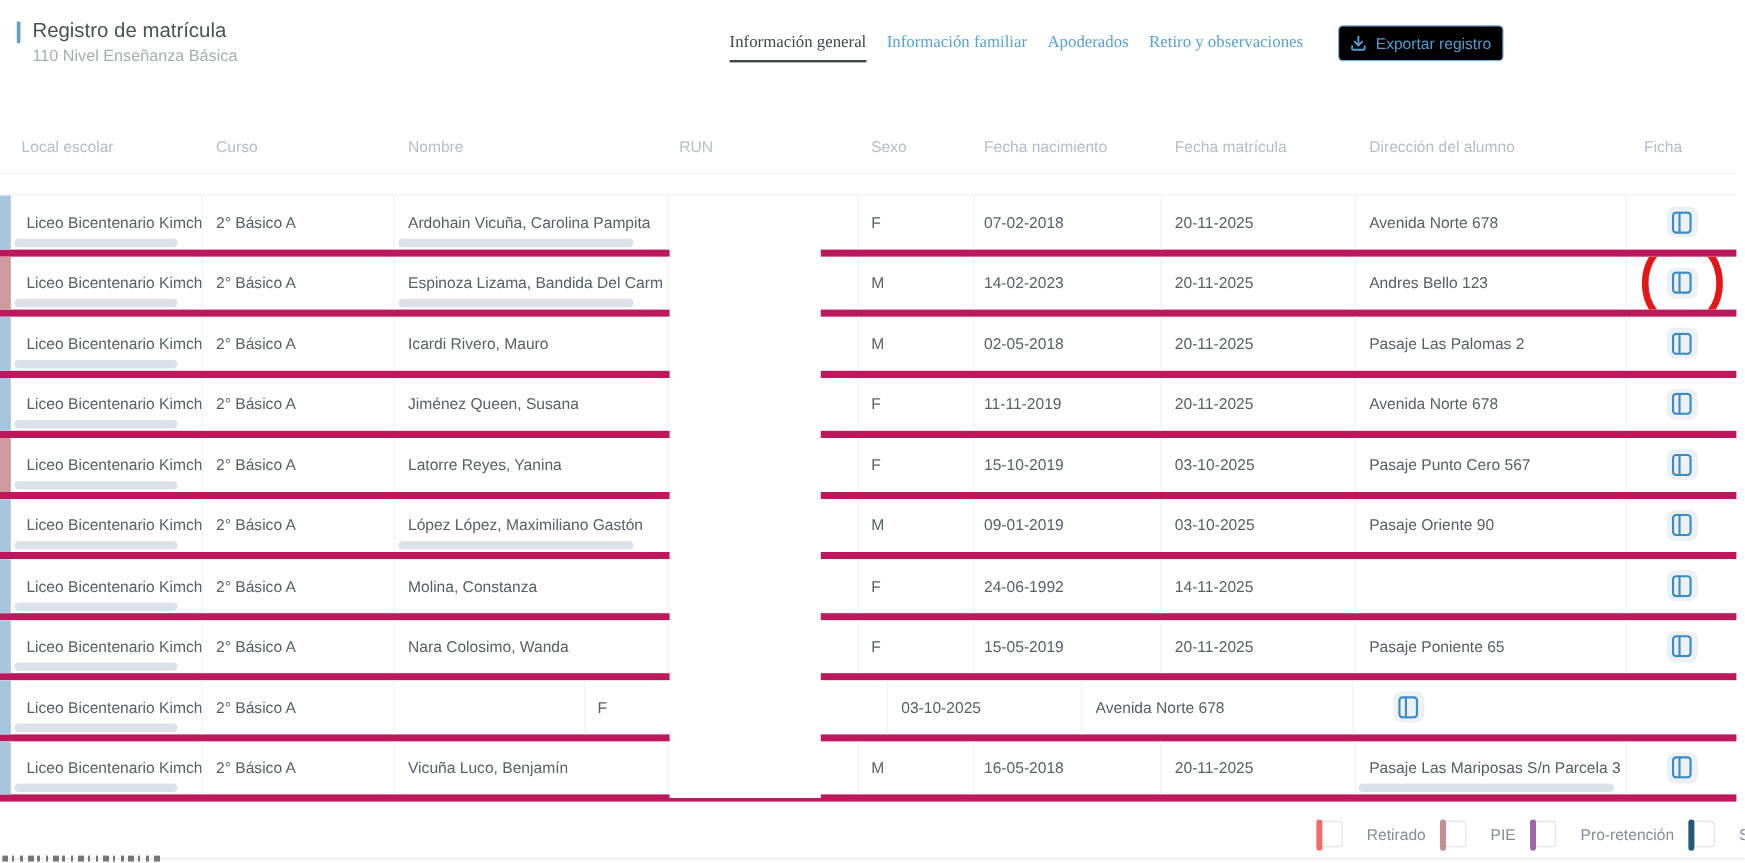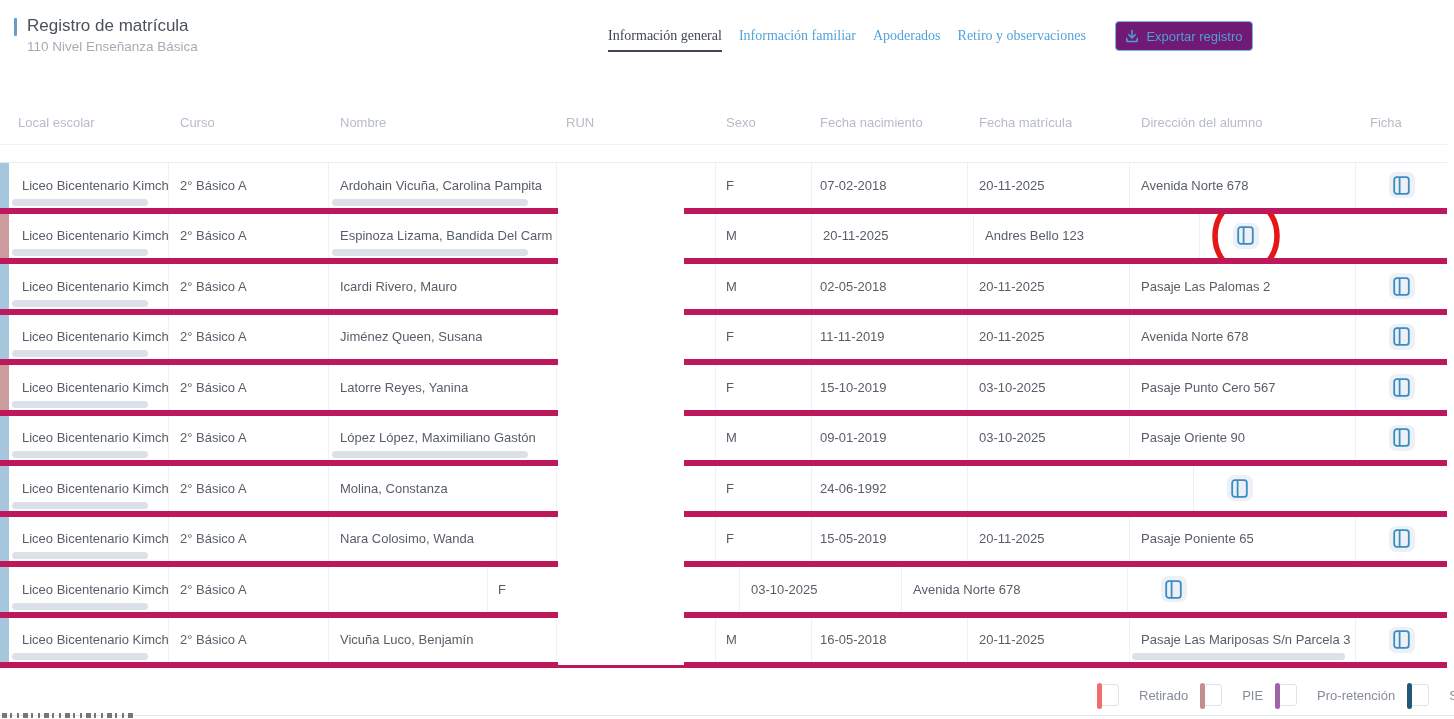--- a/index.html
+++ b/index.html
@@ -11,21 +11,21 @@
   .title-accent { width:3px; height:18px; margin-top:2px; background:#6b9cc3; border-radius:1px; }
   .title-texts { margin-left:10px; }
   .page-title { font-size:17px; color:#4b515a; }
   .page-subtitle { font-size:13.5px; color:#a6acb5; margin-top:3px; }
 
   .tabs { position:absolute; left:608px; top:28px; display:flex; gap:17px; align-items:flex-start; }
   .tab { font-size:14px; color:#54a3d8; padding-bottom:8px; cursor:pointer; white-space:nowrap;font-family:Liberation Serif, serif; }
   .tab.active { color:#3f4750; border-bottom:2px solid #3f4750; padding-bottom:6px; }
 
   .export-btn { position:absolute; left:1115px; top:21px; width:138px; height:30px;
-    background:#701a75; border:1px solid #7db7e1; border-radius:4px; color:#4f9ed2;
+    background:#000000; border:1px solid #7db7e1; border-radius:4px; color:#4f9ed2;
     font-size:13px; font-family:"Liberation Sans", sans-serif; display:flex; align-items:center; justify-content:center; gap:7px; cursor:pointer; }
 
   
   .thead { position:absolute; left:0; top:100px; width:1447px; height:45px;
     display:flex; align-items:center; border-bottom:1px solid #eef1f5;justify-content:flex-end; }
   .hc { font-size:13px; color:#b6bcc6; white-space:nowrap; overflow:hidden; }
 
   .tbody { position:absolute; left:0; top:162px; width:1447px; border-top:1px solid #e9edf2; }
   .trow { position:relative; display:flex; height:50.5px; border-bottom:6px solid #be185d; background:#fff; }
   .tc { display:flex; align-items:center; font-size:13px; color:#575e68; border-right:1px solid #eef1f5;
@@ -143,20 +143,21 @@
       <div class="row-indicator" style="background: rgb(203, 155, 157);"></div>
       <div class="tc c1">
           <span class="clip">Liceo Bicentenario Kimch</span>
         </div>
       <div class="tc c2">2° Básico A</div>
       <div class="tc c3">
           <span class="clip">Espinoza Lizama, Bandida Del Carm</span>
         </div>
       <div class="tc c4"></div>
       <div class="tc c5">M</div>
+      <div class="tc c6">14-02-2023</div>
       <div class="tc c7">20-11-2025</div>
       <div class="tc c8">
           <span class="clip">Andres Bello 123</span>
         </div>
       <div class="tc c9">
         <button class="ficha-btn">
           <svg width="17" height="19" viewBox="0 0 17 19" fill="none" stroke="#398cc4" stroke-width="1.8" stroke-linejoin="round">
             <rect x="1.2" y="1.2" width="14.6" height="16.6" rx="2.6"></rect>
               <path d="M6.6 1.2v16.6"></path>
           </svg>
@@ -287,20 +288,21 @@
       <div class="tc c1">
           <span class="clip">Liceo Bicentenario Kimch</span>
         </div>
       <div class="tc c2">2° Básico A</div>
       <div class="tc c3">
           <span class="clip">Molina, Constanza</span>
         </div>
       <div class="tc c4"></div>
       <div class="tc c5">F</div>
       <div class="tc c6">24-06-1992</div>
+      <div class="tc c7">14-11-2025</div>
       <div class="tc c8">
           <span class="clip"></span>
         </div>
       <div class="tc c9">
         <button class="ficha-btn">
           <svg width="17" height="19" viewBox="0 0 17 19" fill="none" stroke="#398cc4" stroke-width="1.8" stroke-linejoin="round">
             <rect x="1.2" y="1.2" width="14.6" height="16.6" rx="2.6"></rect>
               <path d="M6.6 1.2v16.6"></path>
           </svg>
         </button>

